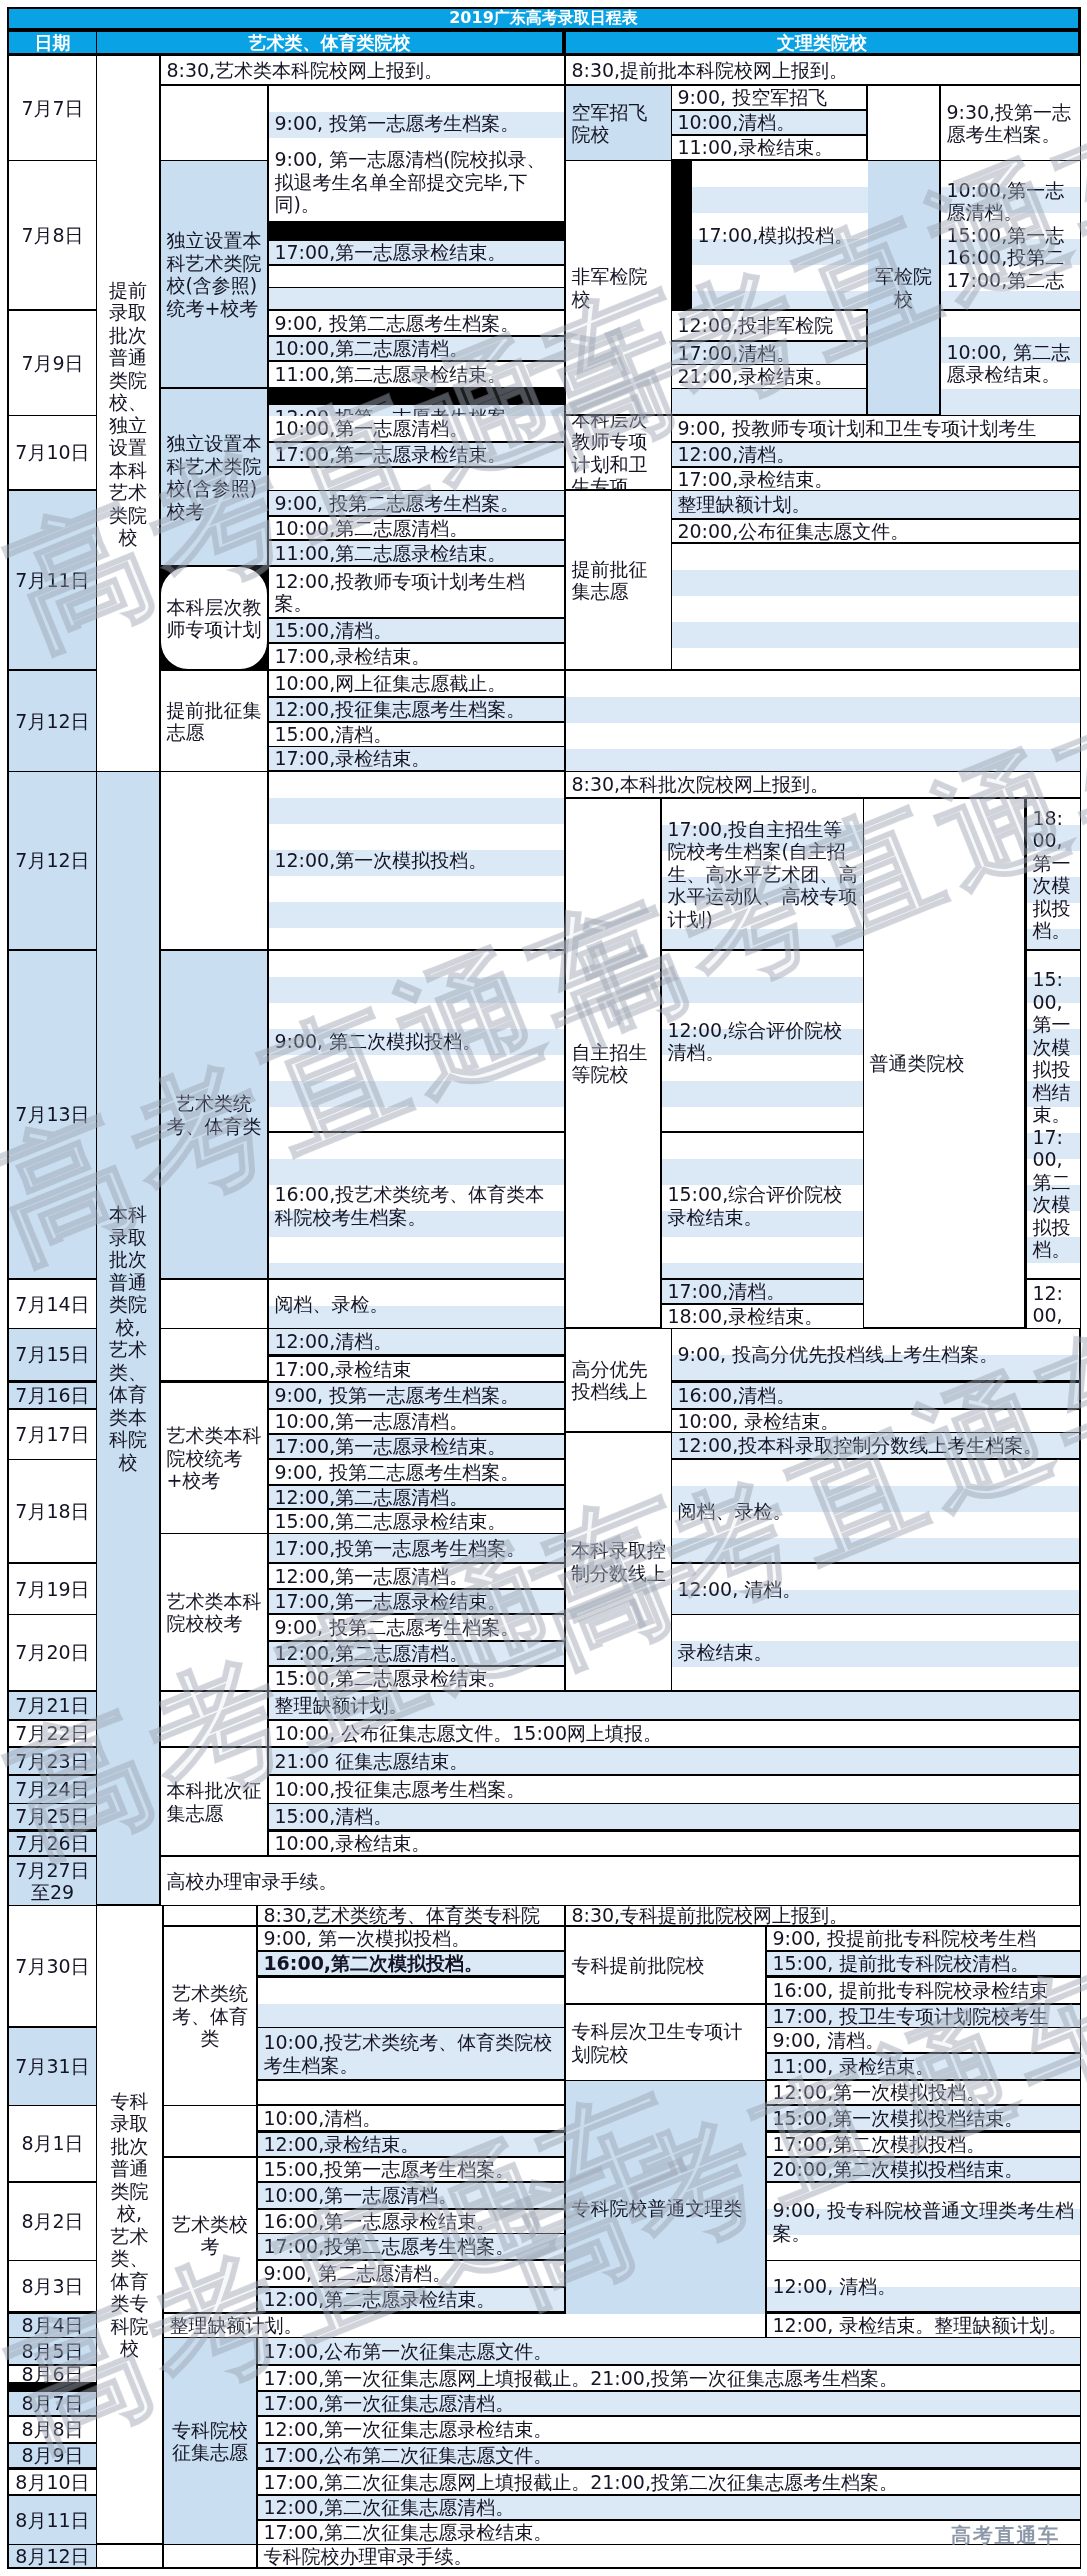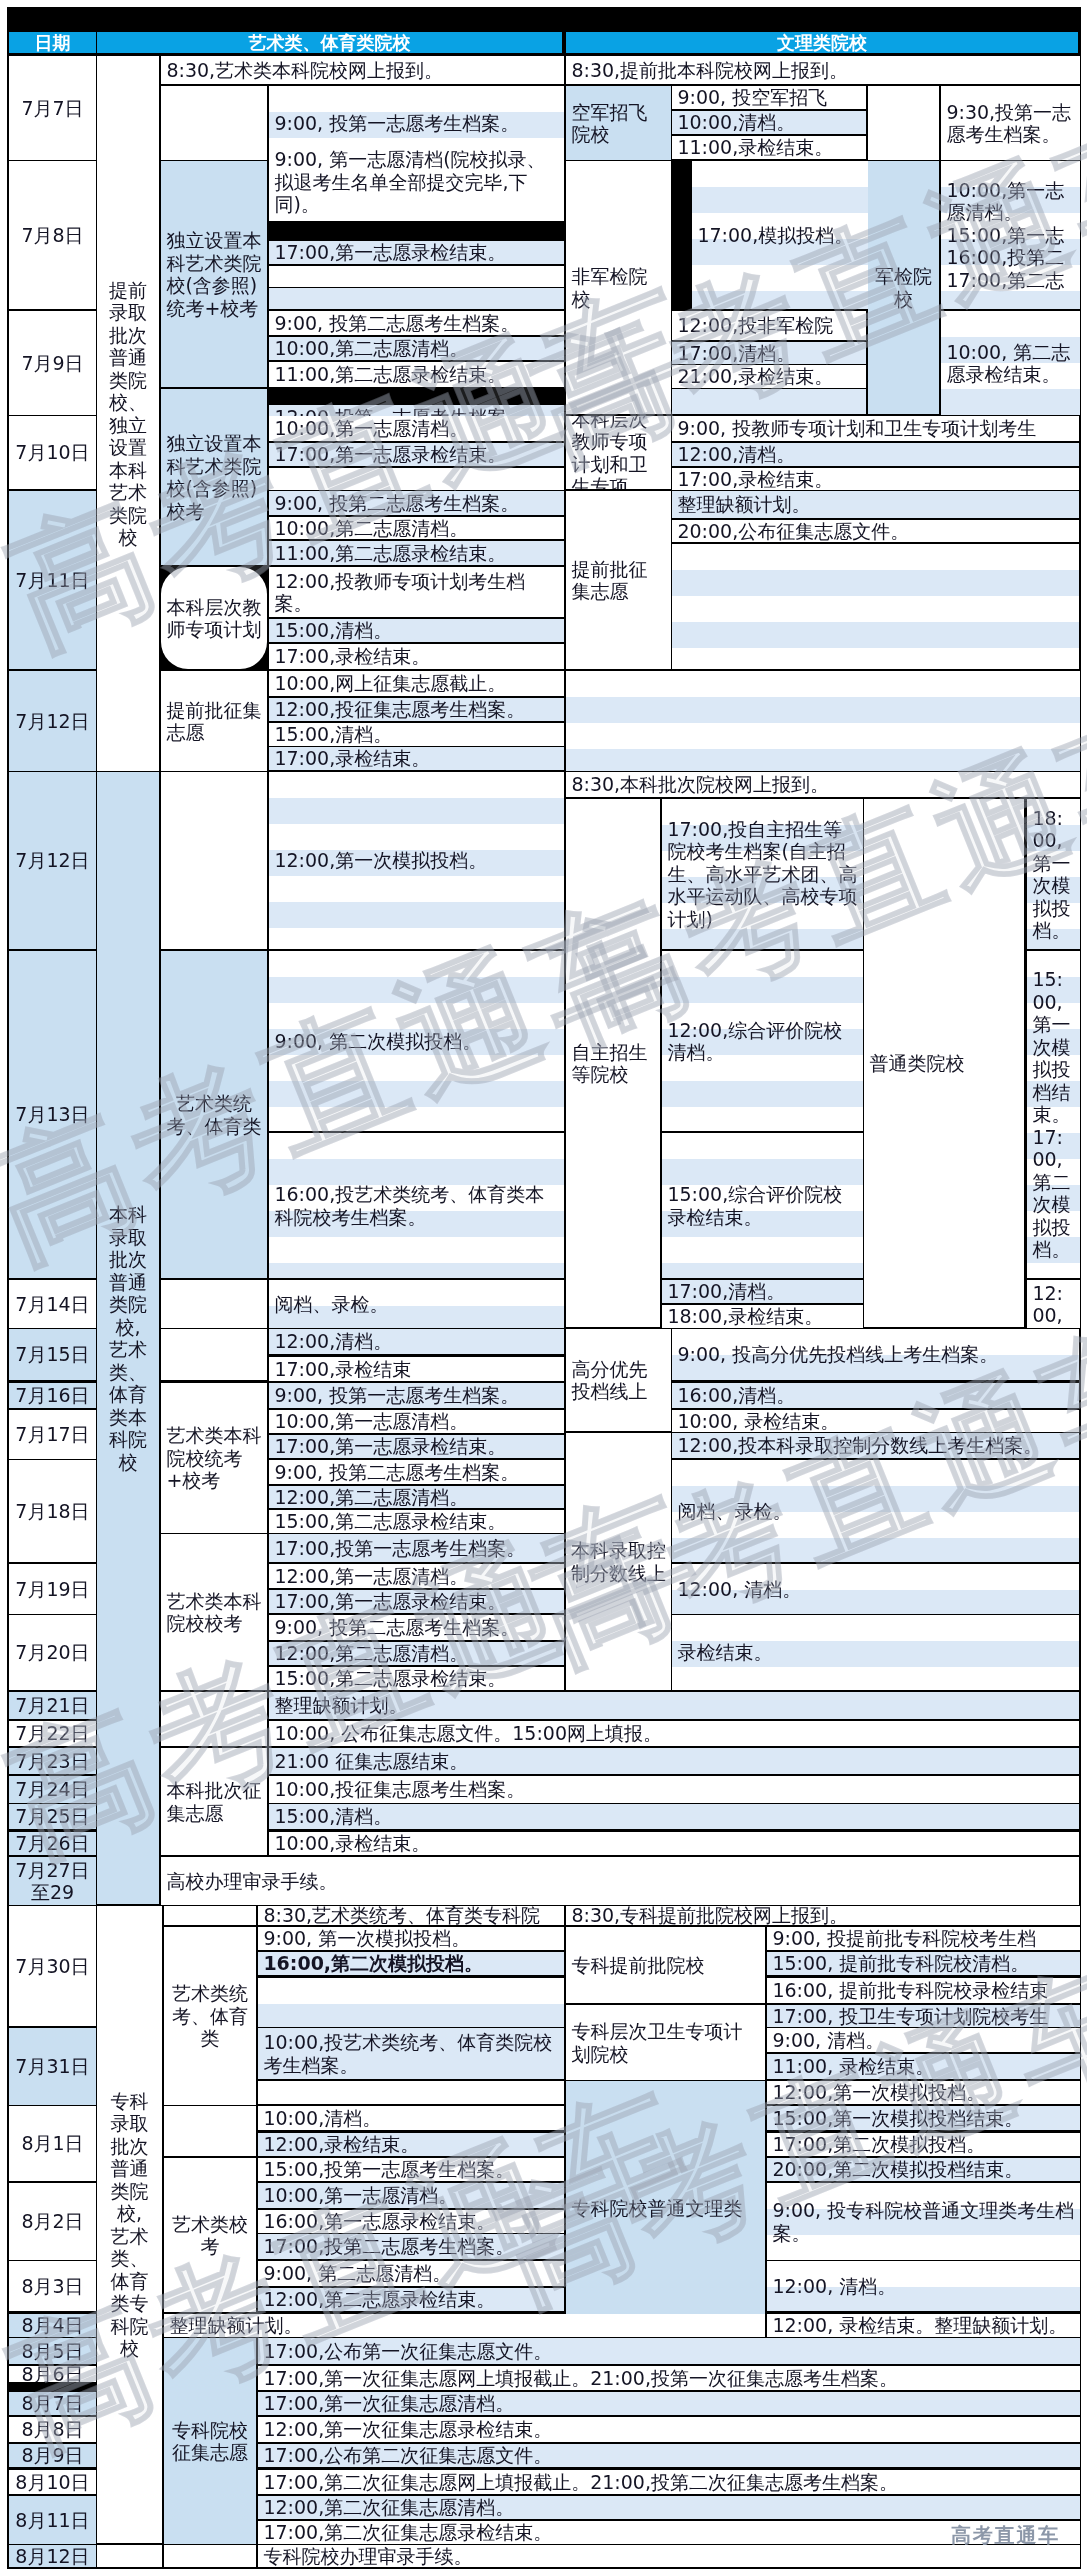--- a/index.html
+++ b/index.html
@@ -25,20 +25,21 @@
   .wm{position:absolute;z-index:6;pointer-events:none;font-weight:bold;white-space:nowrap;
       color:rgba(200,205,215,0.14);-webkit-text-stroke:1.8px rgba(150,158,172,0.40);
       letter-spacing:10.8px;transform:rotate(-22deg);transform-origin:left bottom;}
   .brand{position:absolute;z-index:7;font-size:20px;color:#8c97a8;font-weight:bold;letter-spacing:1.8px;}
 </style>
 </head>
 <body>
 
 <div class="page">
   <div class="frame"></div>
+  <div class="titlebar">2019广东高考录取日程表</div>
   <div class="hdr hdr-date">日期</div>
   <div class="hdr hdr-left">艺术类、体育类院校</div>
   <div class="hdr hdr-right">文理类院校</div>
   <div id="cells">
       <div class="cell ctr bg-w" style="left: 9px; top: 56px; width: 87px; height: 104px;">7月7日</div>
       <div class="cell v bg-w" style="left: 97px; top: 56px; width: 62px; height: 715px;">提前录取批次普通类院校、独立设置本科艺术类院校</div>
       <div class="cell vc bg-w" style="left: 161px; top: 56px; width: 403px; height: 28px;">8:30,艺术类本科院校网上报到。</div>
       <div class="cell vc bg-w" style="left: 566px; top: 56px; width: 514px; height: 28px;">8:30,提前批本科院校网上报到。</div>
       <div class="cell vc bg-w" style="left: 161px; top: 86px; width: 106px; height: 74px;"></div>
       <div class="cell vc bg-g" style="left: 269px; top: 86px; width: 295px; height: 74px;">9:00, 投第一志愿考生档案。</div>

